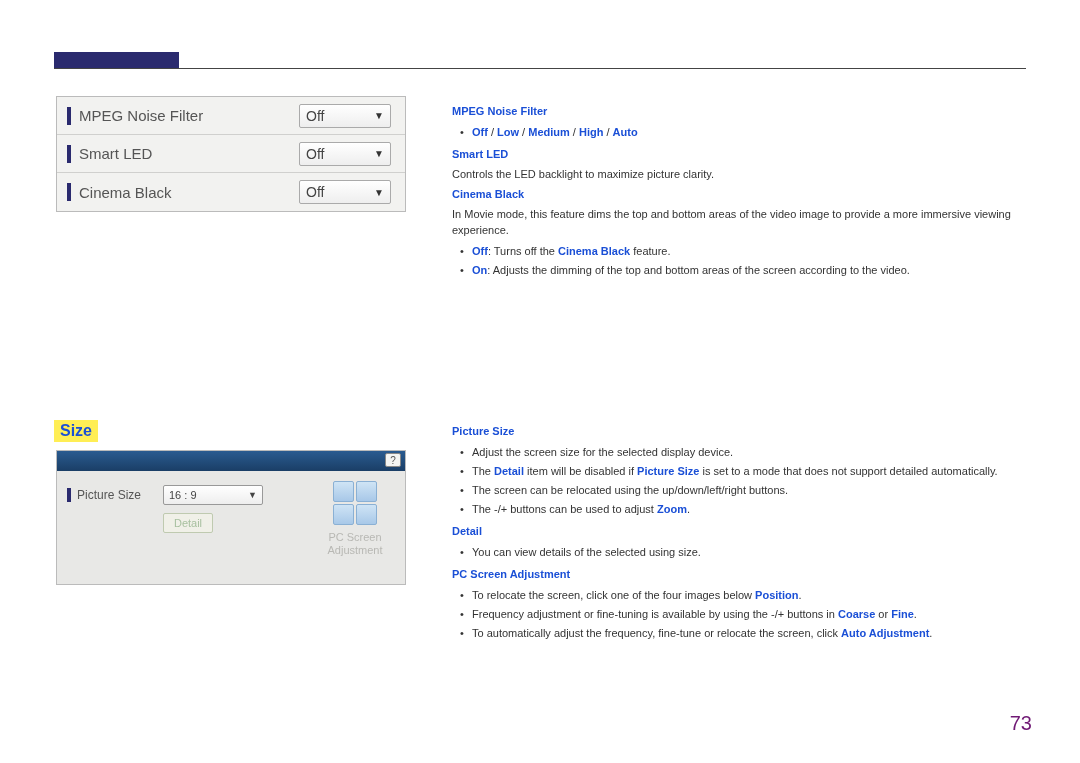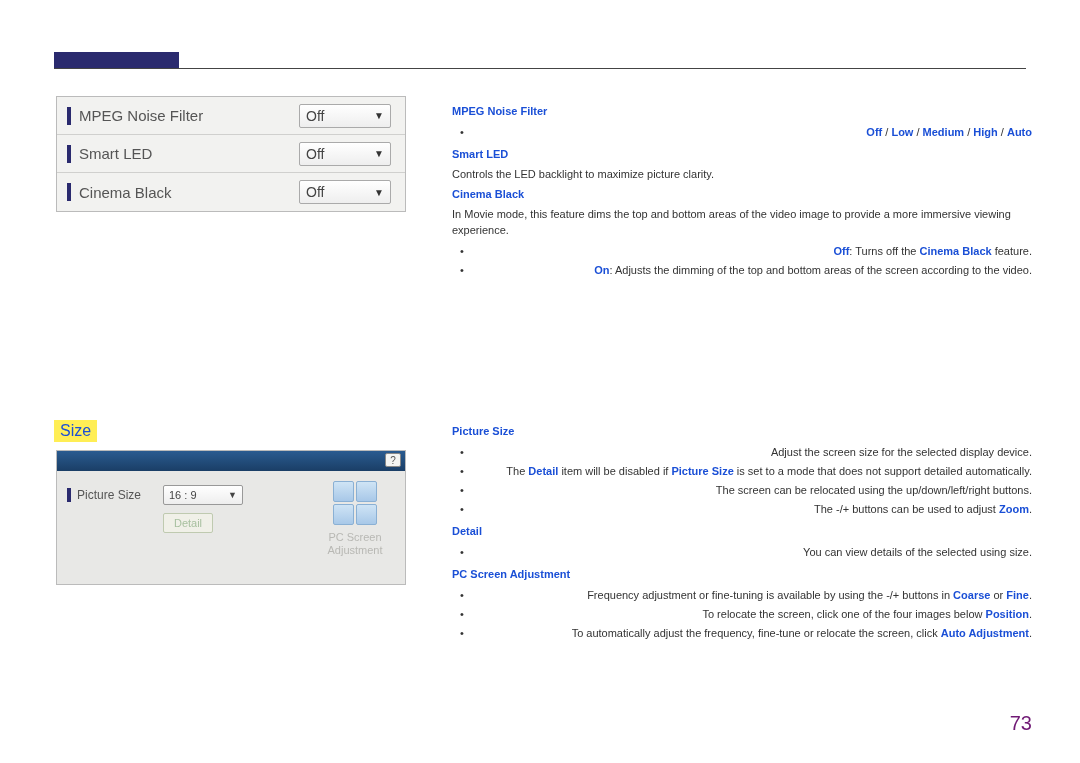--- a/index.html
+++ b/index.html
@@ -69,32 +69,32 @@
     margin-right: 14px;
     font-size: 14px;
     color: #444;
   }
   .panel1 .select .arrow { color: #333; font-size: 10px; }
 
   
   .text1 { position: absolute; left: 452px; top: 104px; width: 580px; }
   .blue-bold { color: #1a4fd6; font-weight: bold; font-size: 11px; }
   .line { margin-bottom: 4px; line-height: 1.45; }
-  ul.bullets { list-style: none; margin: 3px 0 6px 0; text-align: right; }
+  ul.bullets { list-style: none; margin: 3px 0 6px 0; }
   ul.bullets li { position: relative; padding-left: 20px; line-height: 1.55; margin-bottom: 2px; }
   ul.bullets li::before { content: "•"; position: absolute; left: 8px; top: 0; }
 
   
   .size-heading {
     position: absolute;
     left: 54px;
     top: 420px;
     background: #ffee55;
     color: #1a4fd6;
-    font-weight: normal;
+    font-weight: bold;
     font-size: 16px;
     padding: 2px 6px;
     text-align: center;
   }
   
   .panel2 {
     position: absolute;
     left: 56px;
     top: 450px;
     width: 350px;
@@ -116,21 +116,21 @@
     border-radius: 2px;
     font-size: 10px; color: #555;
     display: flex; align-items: center; justify-content: center;
   }
   .panel2 .body { padding: 10px 10px 0 10px; display: flex; }
   .panel2 .leftcol { flex: 1; }
   .panel2 .row2 { display: flex; align-items: center; height: 28px; }
   .panel2 .marker2 { width: 4px; height: 14px; background: #2a2a6e; margin-right: 6px; }
   .panel2 .lbl2 { font-size: 12px; color: #555; width: 86px; }
   .panel2 .select2 {
-    width: 80px; height: 20px;
+    width: 100px; height: 20px;
     border: 1px solid #999; background: linear-gradient(#fff,#eee);
     border-radius: 2px; display: flex; align-items: center; justify-content: space-between;
     padding: 0 5px; font-size: 11px; color: #444;
   }
   .panel2 .detailbtn {
     margin-left: 96px; margin-top: 4px;
     width: 50px; height: 20px;
     border: 1px solid #bfcab0; background: #f0f0e8;
     border-radius: 2px; font-size: 11px; color: #a8c0a0;
     display: flex; align-items: center; justify-content: center;
@@ -251,24 +251,24 @@
       <span>The -/+ buttons can be used to adjust </span><span class="blue-bold">Zoom</span><span>.</span>
     </li>
   </ul>
   <div class="line blue-bold">Detail</div>
   <ul class="bullets">
     <li>You can view details of the selected using size.</li>
   </ul>
   <div class="line blue-bold">PC Screen Adjustment</div>
   <ul class="bullets">
     <li>
+      <span>To relocate the screen, click one of the four images below </span><span class="blue-bold">Position</span><span>.</span>
+    </li>
+    <li>
       <span>Frequency adjustment or fine-tuning is available by using the -/+ buttons in </span><span class="blue-bold">Coarse</span><span> or </span><span class="blue-bold">Fine</span><span>.</span>
     </li>
     <li>
-      <span>To relocate the screen, click one of the four images below </span><span class="blue-bold">Position</span><span>.</span>
-    </li>
-    <li>
       <span>To automatically adjust the frequency, fine-tune or relocate the screen, click </span><span class="blue-bold">Auto Adjustment</span><span>.</span>
     </li>
   </ul>
 </div>
 
 <div class="page-num">73</div>
 
 </body></html>

